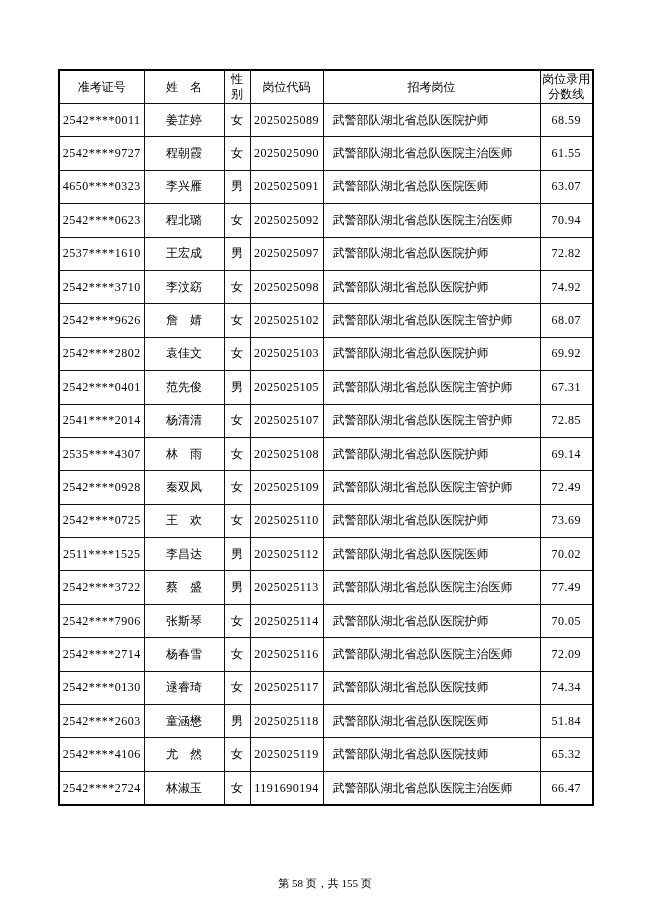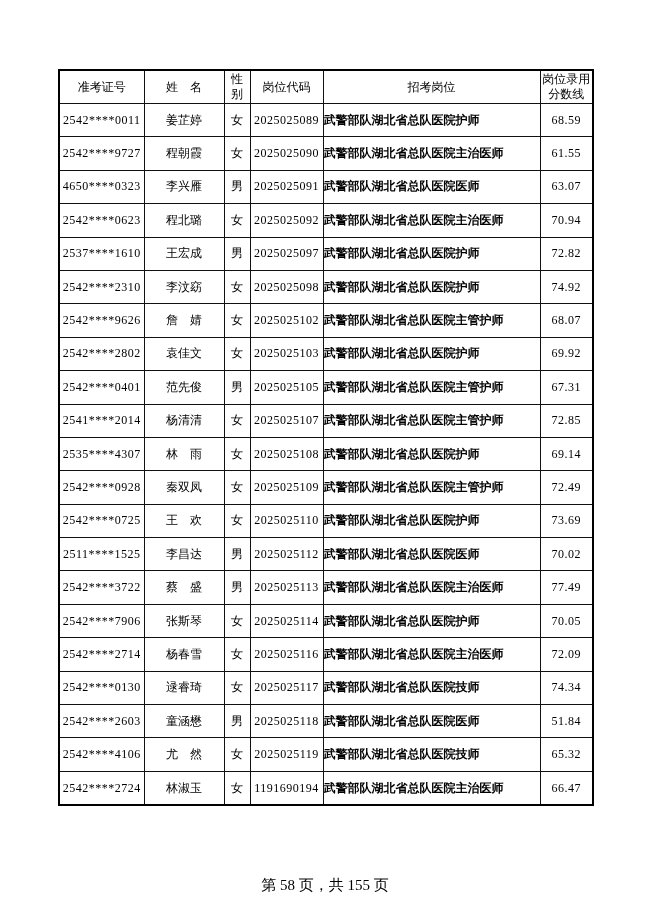--- a/index.html
+++ b/index.html
@@ -43,35 +43,34 @@
   .score-table thead th {
     height: 32px;
     line-height: 15px;
     white-space: pre-line;
   }
   .score-table tbody td {
     height: 32.4px;
   }
   .score-table td.col-position {
     text-align: left;
-    padding-left: 0;
-    font-weight: bold;
+    padding-left: 9px;
   }
   .score-table td.col-ticket,
   .score-table td.col-code,
   .score-table td.col-score {
     letter-spacing: 0.5px;
   }
   .page-footer {
     position: absolute;
     left: 0;
     top: 876px;
     width: 650px;
     text-align: center;
-    font-size: 15px;
+    font-size: 11px;
     color: #000000;
   }
 </style>
 </head>
 <body>
 
 <div class="sheet">
 
   <table class="score-table">
     <colgroup>
@@ -129,21 +128,21 @@
         </tr>
         <tr>
           <td class="col-ticket">2537****1610</td>
           <td class="col-name">王宏成</td>
           <td class="col-gender">男</td>
           <td class="col-code">2025025097</td>
           <td class="col-position">武警部队湖北省总队医院护师</td>
           <td class="col-score">72.82</td>
         </tr>
         <tr>
-          <td class="col-ticket">2542****2310</td>
+          <td class="col-ticket">2542****3710</td>
           <td class="col-name">李汶窈</td>
           <td class="col-gender">女</td>
           <td class="col-code">2025025098</td>
           <td class="col-position">武警部队湖北省总队医院护师</td>
           <td class="col-score">74.92</td>
         </tr>
         <tr>
           <td class="col-ticket">2542****9626</td>
           <td class="col-name">詹　婧</td>
           <td class="col-gender">女</td>

